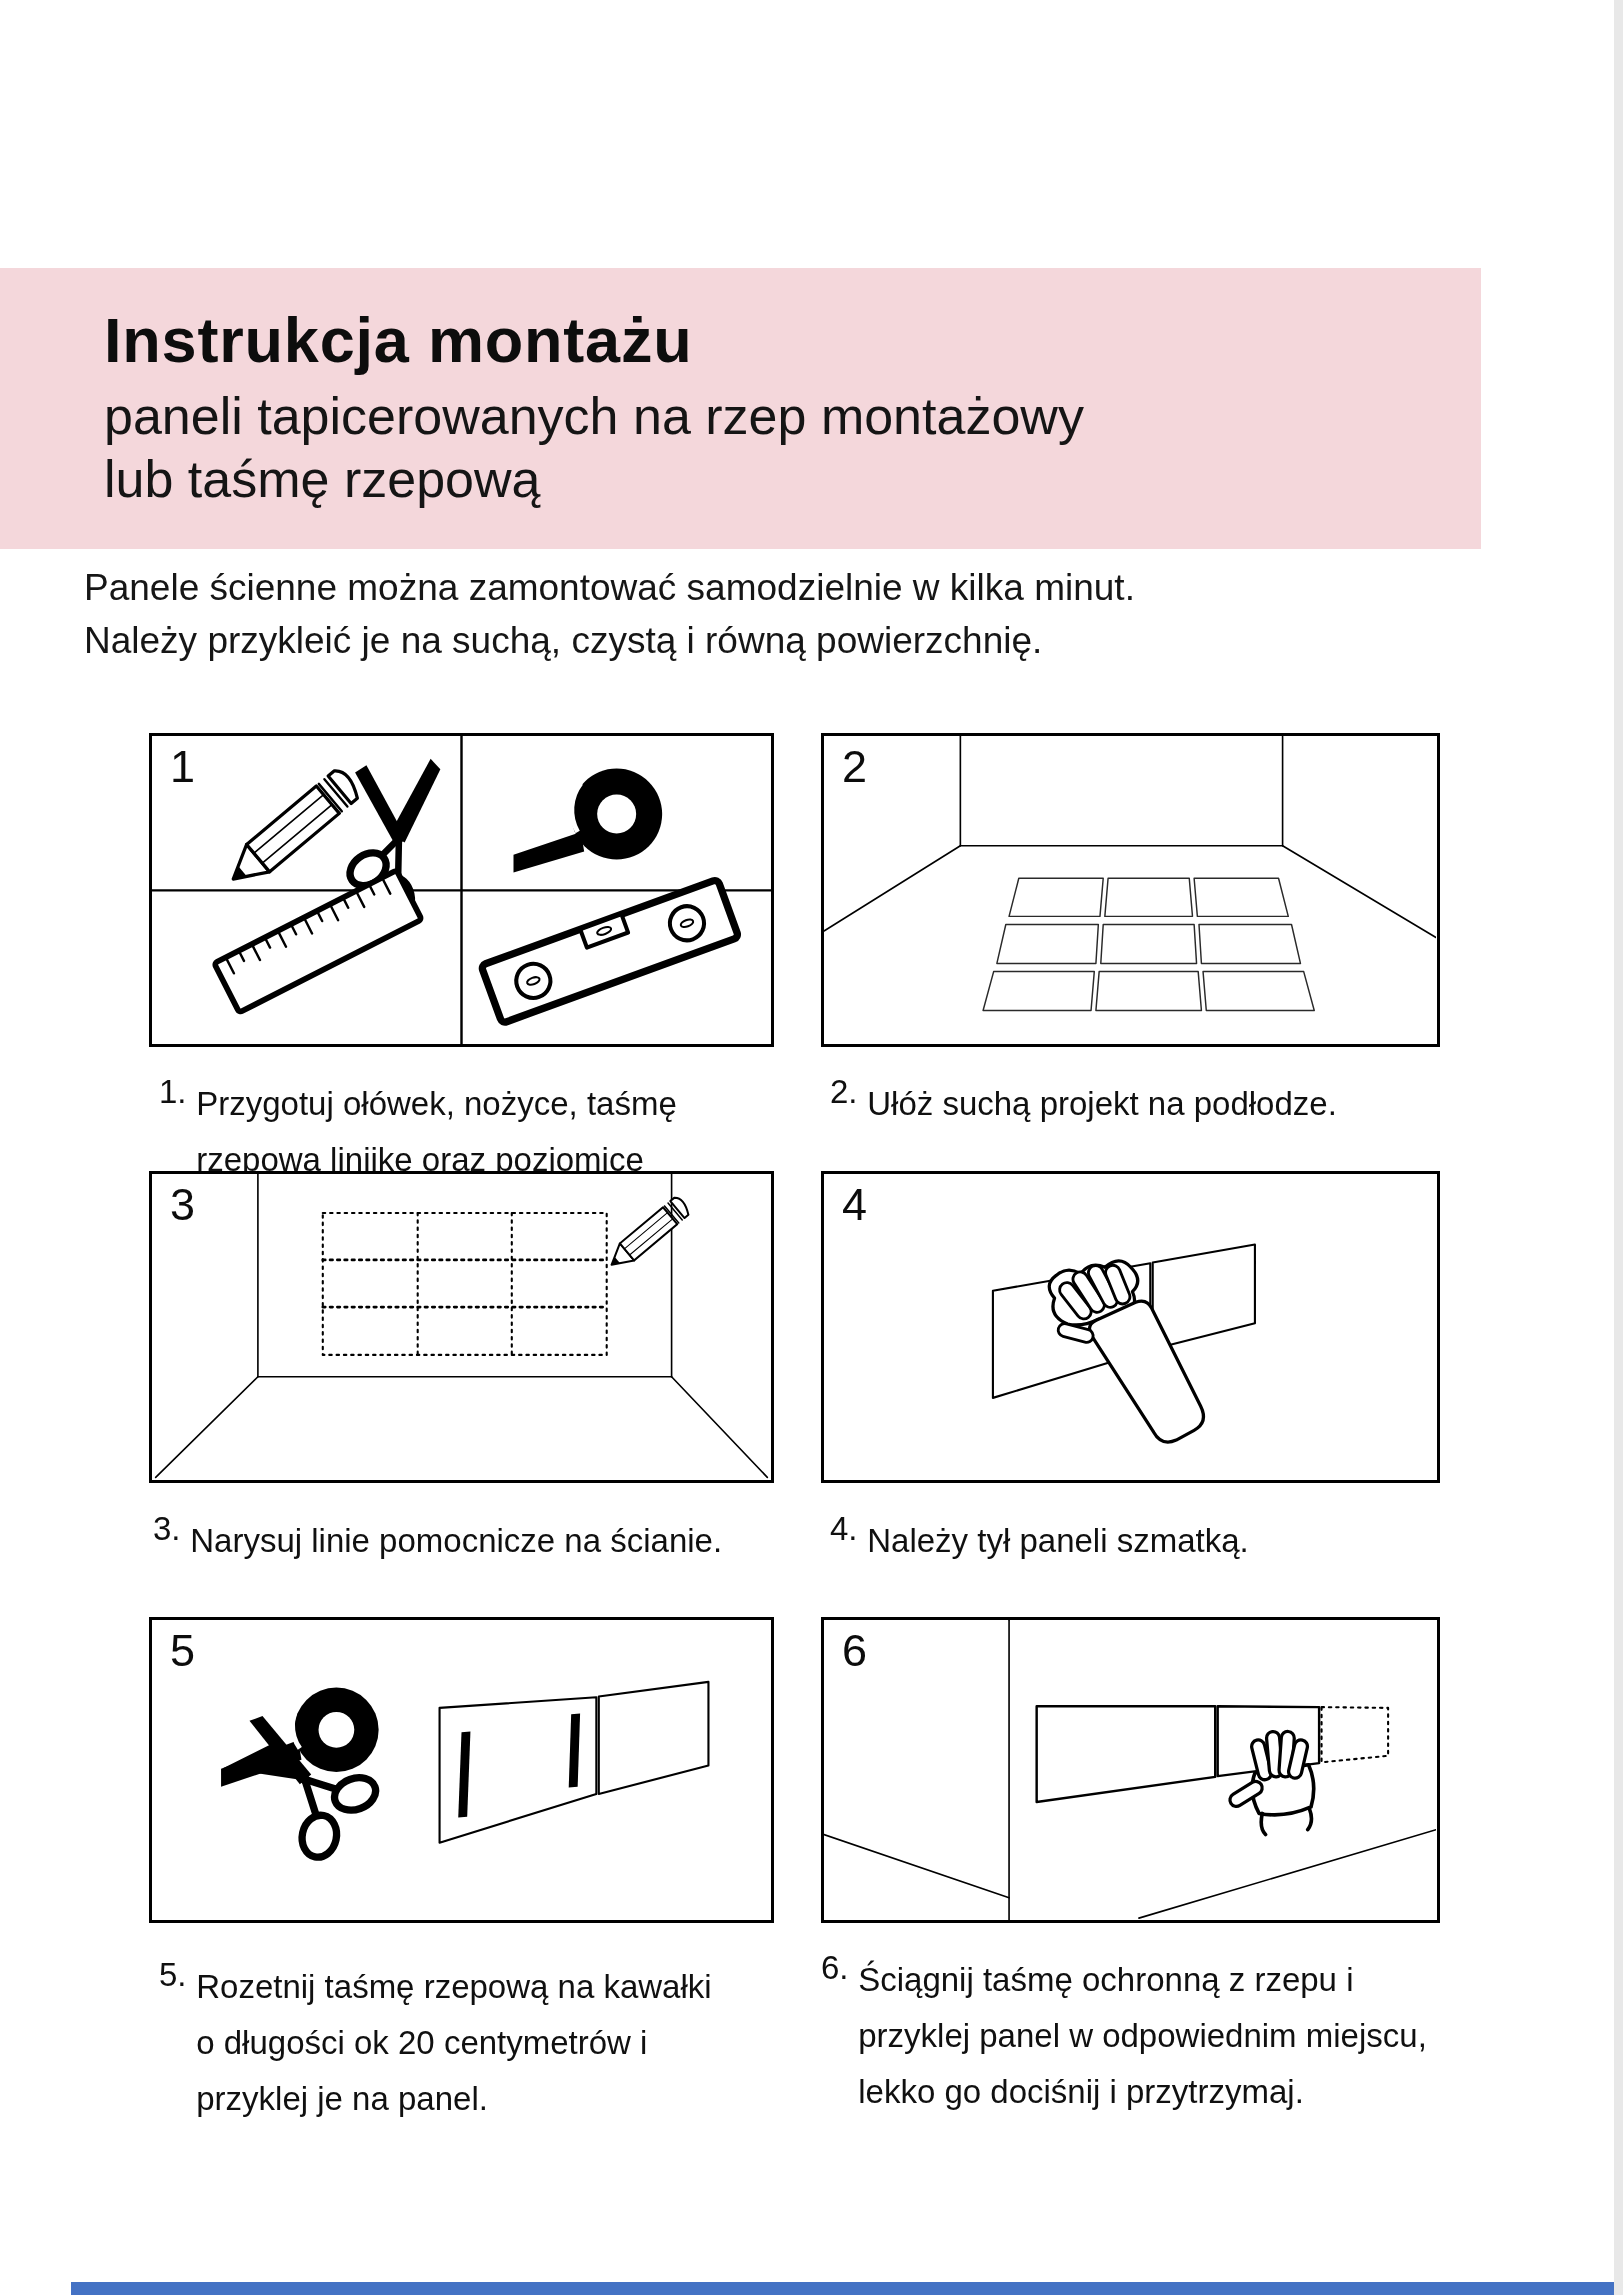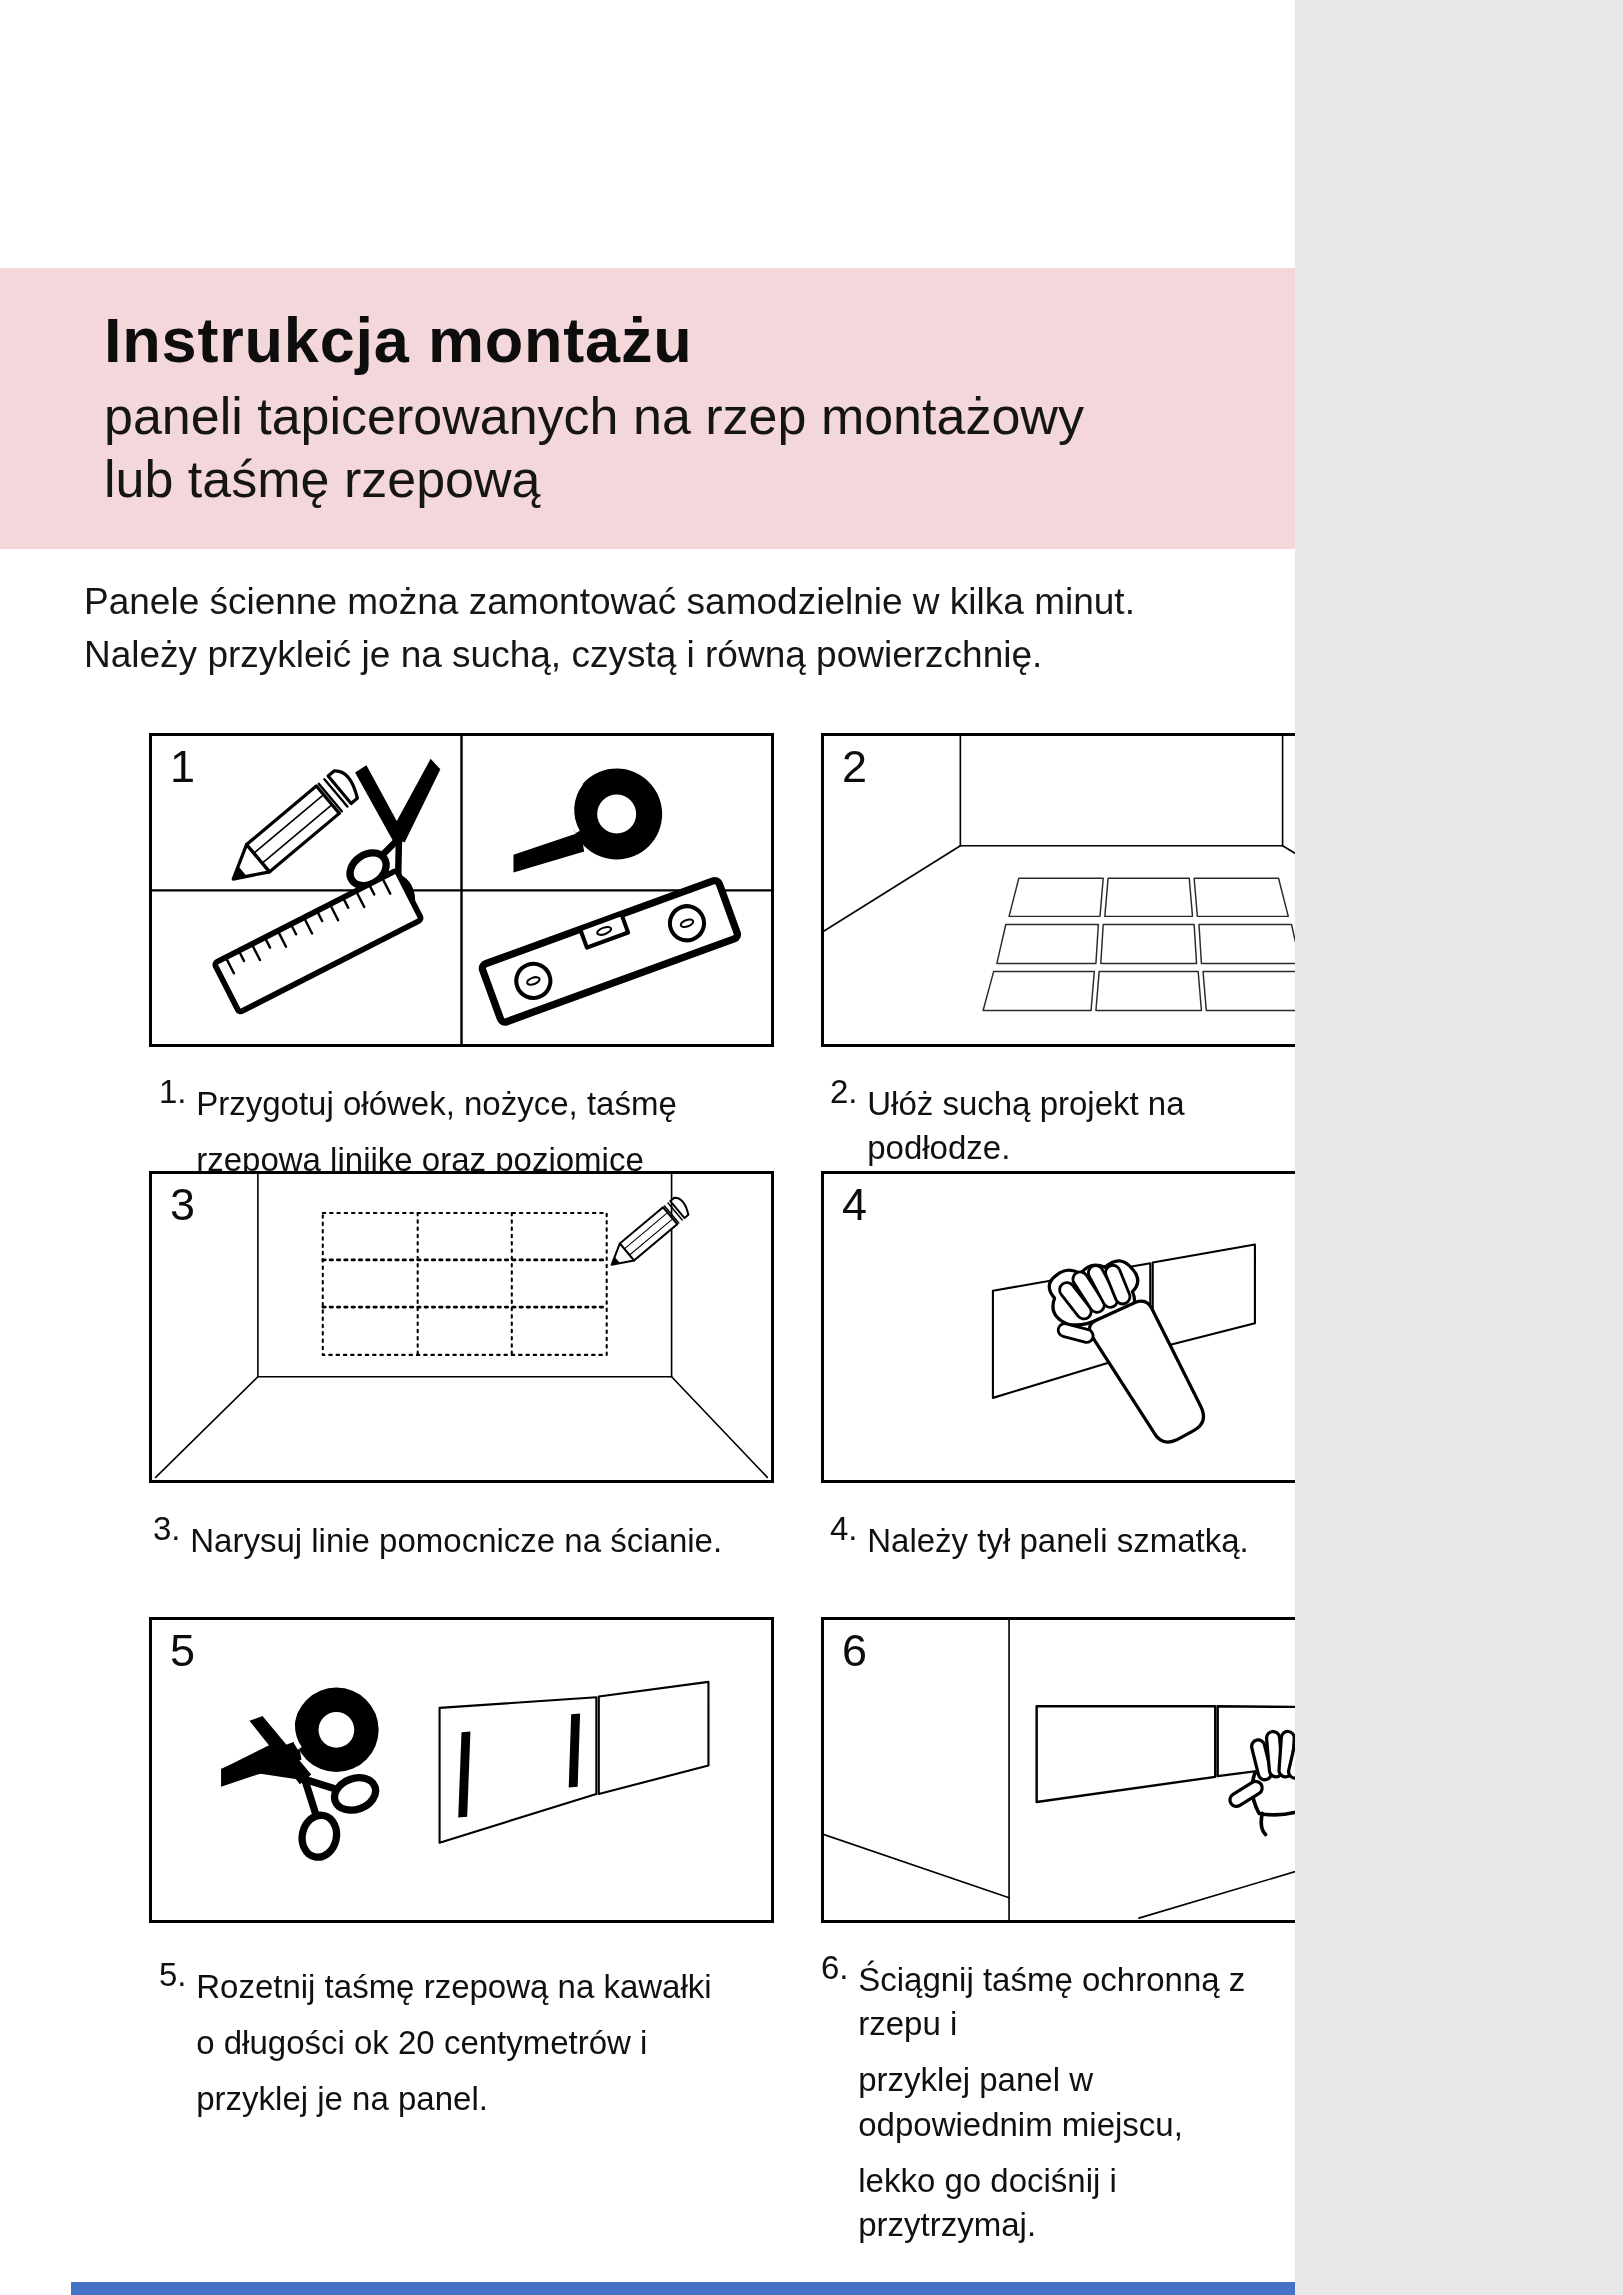--- a/index.html
+++ b/index.html
@@ -1,18 +1,18 @@
 <!DOCTYPE html>
 <html style="font-size:13px"><head>
 <meta charset="utf-8">
 <style>
   html,body{margin:0;padding:0;background:#e8e8e8;}
   .page{
     position:relative;
-    width:1295px;height:2295px;
+    width:1614px;height:2295px;
     background:#ffffff;
     font-family:"Liberation Sans", sans-serif;
     color:#111;
     overflow:hidden;
   }
   
   .banner{
     position:absolute;left:0;top:268px;
     width:1481px;height:281px;
     background:#f4d7db;
@@ -22,21 +22,21 @@
   .banner-title{
     font-size:63px;font-weight:700;letter-spacing:0.8px;
     line-height:1.05;margin:0 0 11.4px 0;color:#0d0d0d;
   }
   .banner-sub{
     font-size:52px;font-weight:400;line-height:1.22;color:#151515;
   }
   .banner-sub span{display:block;}
   
   .intro{
-    position:absolute;left:84px;top:576px;
+    position:absolute;left:84px;top:562px;
     font-size:37px;line-height:1.42;color:#161616;
   }
   .intro span{display:block;}
   
   .figure{
     position:absolute;
     background:#fff;
     border:3.2px solid #000;
     box-sizing:border-box;
   }

